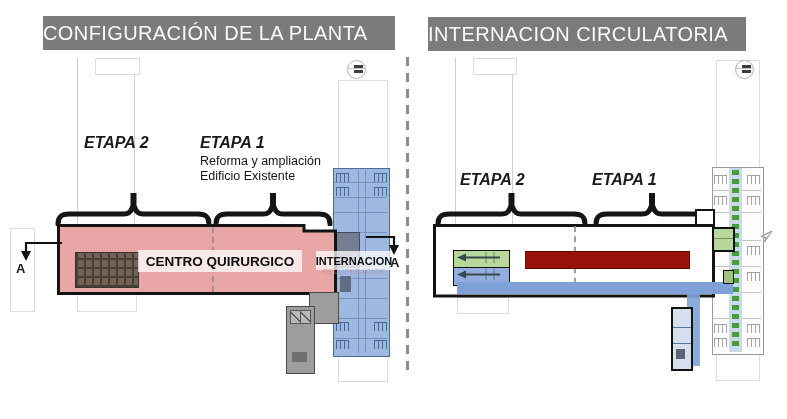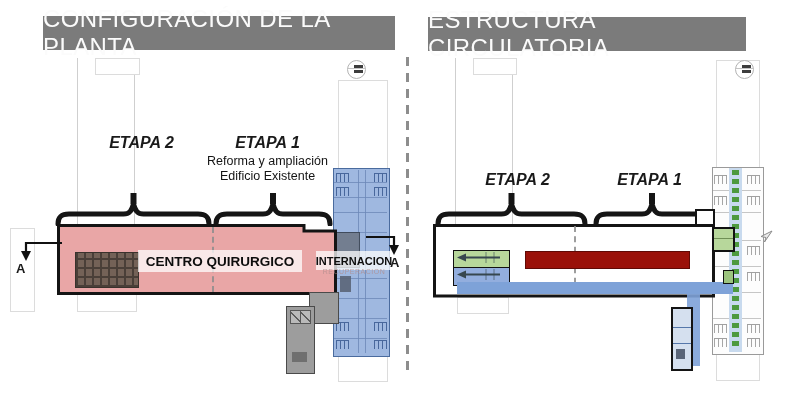--- a/index.html
+++ b/index.html
@@ -1,21 +1,21 @@
 <!DOCTYPE html>
 <html><head>
 <meta charset="utf-8">
 <style>
   html,body{margin:0;padding:0;background:#fff;}
   #stage{position:relative;width:787px;height:419px;background:#ffffff;overflow:hidden;
          font-family:"Liberation Sans","DejaVu Sans",sans-serif;color:#1a1a1a;}
   .abs{position:absolute;}
-  .titlebar{background:#7b7b7b;color:#fbfbfb;font-size:24px;letter-spacing:.4px;
+  .titlebar{background:#7b7b7b;color:#fbfbfb;font-size:20px;letter-spacing:.4px;
             display:flex;align-items:center;justify-content:flex-start;}
-  .stageblock{text-align:center;line-height:1.2;}
+  .stageblock{line-height:1.2;}
   .stageblock .nm{font-size:16px;font-weight:bold;font-style:italic;}
   .stageblock .ds{font-size:12.5px;margin-top:2px;line-height:1.22;color:#141414;}
   .whiteband{background:rgba(255,255,255,.74);display:flex;align-items:center;justify-content:center;
              font-weight:bold;color:#0d0d0d;}
   .faint{border:1px solid #dcdcdc;background:transparent;}
   .dashv{border-left:2px dashed #8d8d8d;opacity:.85;}
   .compass{width:17px;height:17px;border:1.5px solid #b3b3b3;border-radius:50%;background:#fff;}
   .compass .cbar{position:absolute;left:6px;width:9px;height:3px;background:#3d3d3d;}
   .compass::before{content:"";position:absolute;left:0;right:0;top:7px;height:1px;background:#c4c4c4;}
   .bed{width:13px;height:8px;border-top:1.5px solid #3f5f95;
@@ -121,21 +121,21 @@
   <div class="abs" style="left:309px;top:292px;width:28px;height:30px;background:#9d9d9d;border:1.5px solid #4a4a4a;"></div>
   <div class="abs" style="left:286px;top:306px;width:27px;height:66px;background:#9d9d9d;border:1.5px solid #4a4a4a;"></div>
   <div class="abs stair" style="left:290px;top:310px;"></div>
   <div class="abs stair" style="left:300px;top:310px;"></div>
   <div class="abs" style="left:292px;top:352px;width:15px;height:10px;background:#6f6f6f;"></div>
 
   <div class="abs" style="left:406px;top:57px;width:3px;height:315px;
         background:repeating-linear-gradient(180deg,#8d8d8d 0 9px,transparent 9px 16px);"></div>
 
   <div class="abs titlebar" style="left:428px;top:17px;width:318px;height:34px;">
-    <span>ESTRUCTURA CIRCULATORIA</span>
+    <span>INTERNACION CIRCULATORIA</span>
   </div>
 
   <div class="abs" style="left:455px;top:58px;width:56px;height:167px;border-left:1px solid #cfcfcf;border-right:1px solid #cfcfcf;"></div>
   <div class="abs faint" style="left:473px;top:58px;width:42px;height:15px;background:#fff;"></div>
   <div class="abs faint" style="left:457px;top:297px;width:50px;height:15px;"></div>
   <div class="abs faint" style="left:716px;top:60px;width:42px;height:107px;"></div>
   <div class="abs faint" style="left:716px;top:353px;width:42px;height:26px;"></div>
 
   <div class="abs compass" style="left:735px;top:60px;">
     <span class="cbar" style="top:4px;"></span>

